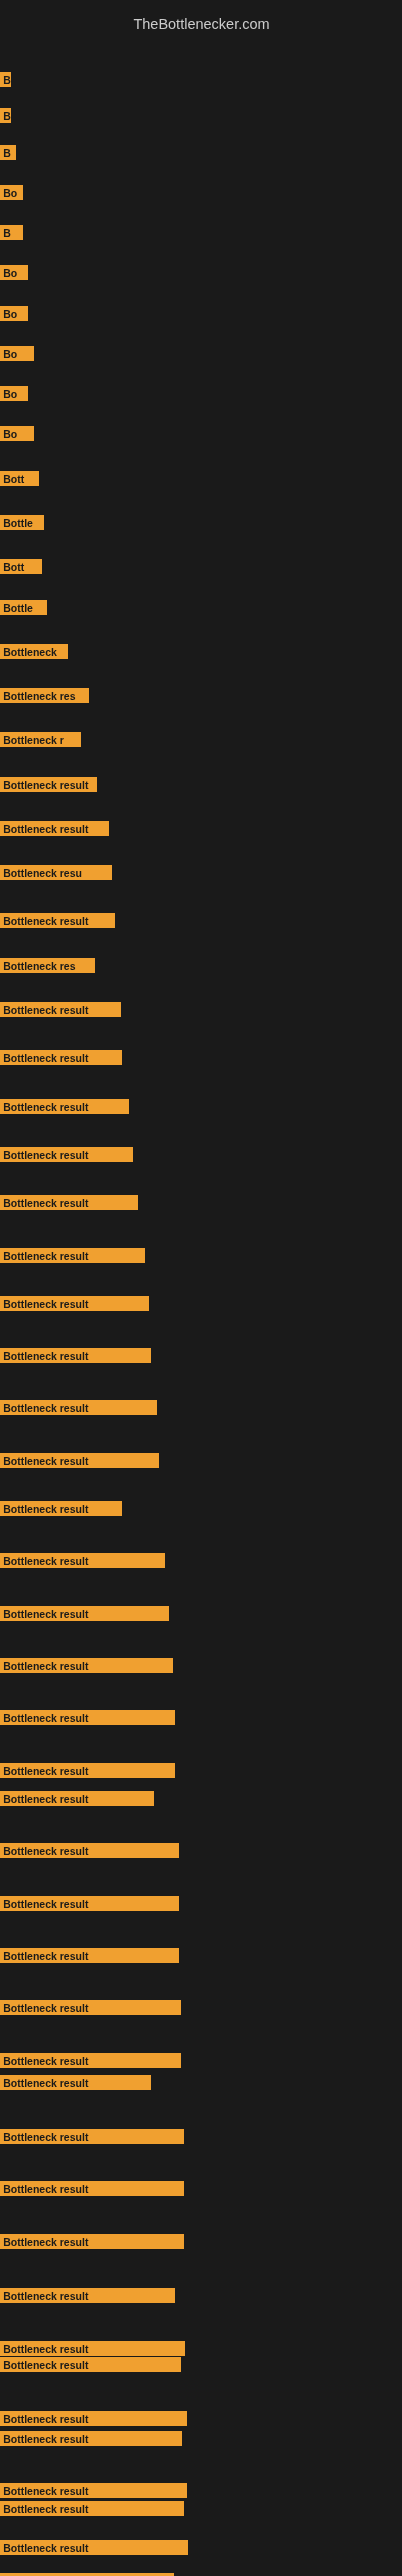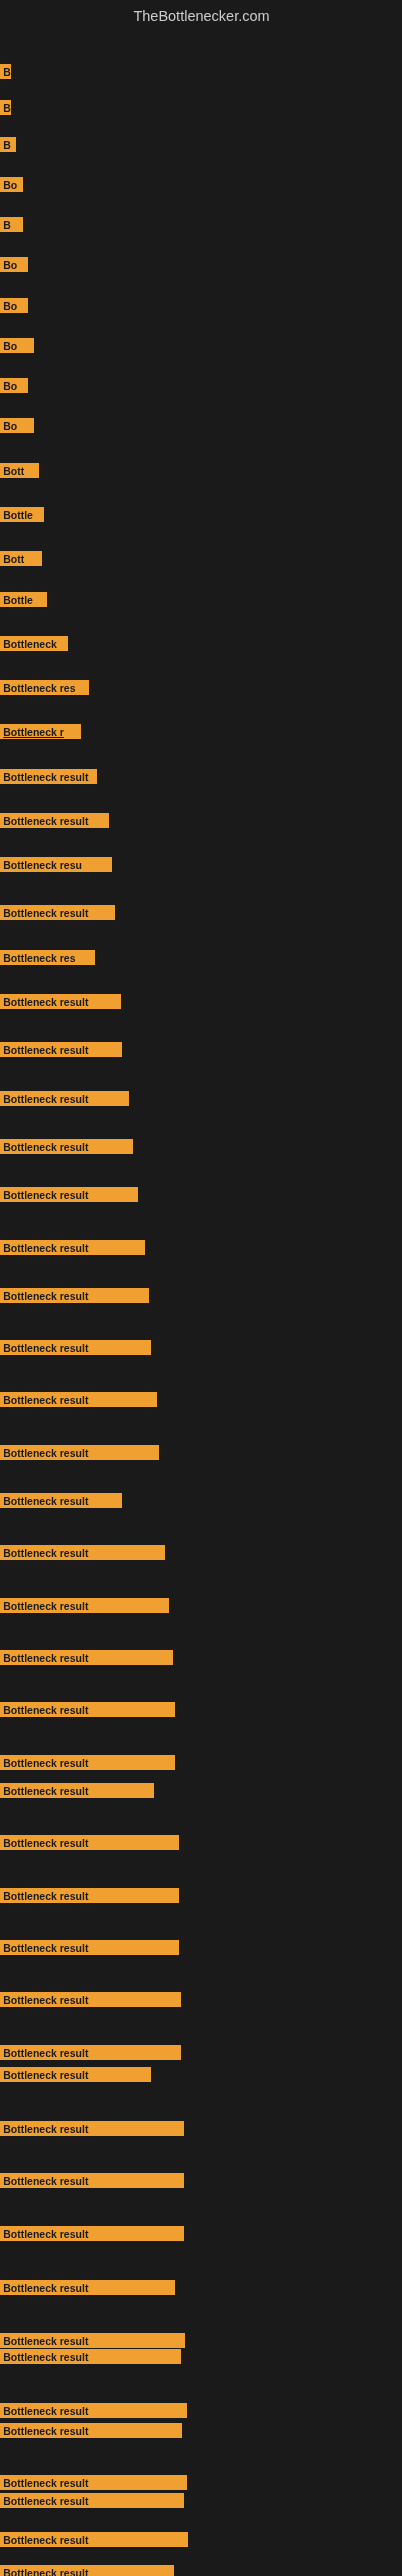--- a/index.html
+++ b/index.html
@@ -11,21 +11,21 @@
       background-color: #1a1a1a;
       width: 403px;
       min-height: 2576px;
       font-family: Arial, sans-serif;
       position: relative;
     }
     .site-title {
       color: #cccccc;
       font-size: 14.5px;
       text-align: center;
-      padding: 8px 0 4px 0;
+      padding: 16px 0 4px 0;
       font-weight: normal;
     }
     .content-area {
       position: relative;
       width: 403px;
     }
     .label-item {
       position: absolute;
       left: 0;
       background-color: #f0a030;
@@ -52,21 +52,21 @@
     <div class="label-item" style="top: 270px; width: 28px;">Bo</div>
     <div class="label-item" style="top: 310px; width: 34px;">Bo</div>
     <div class="label-item" style="top: 350px; width: 28px;">Bo</div>
     <div class="label-item" style="top: 390px; width: 34px;">Bo</div>
     <div class="label-item" style="top: 435px; width: 39px;">Bott</div>
     <div class="label-item" style="top: 479px; width: 44px;">Bottle</div>
     <div class="label-item" style="top: 523px; width: 42px;">Bott</div>
     <div class="label-item" style="top: 564px; width: 47px;">Bottle</div>
     <div class="label-item" style="top: 608px; width: 68px;">Bottleneck</div>
     <div class="label-item" style="top: 652px; width: 89px;">Bottleneck res</div>
-    <div class="label-item" style="top: 696px; width: 81px; text-decoration: underline;">Bottleneck r</div>
+    <div class="label-item" style="top: 696px; width: 81px;">Bottleneck r</div>
     <div class="label-item" style="top: 741px; width: 97px;">Bottleneck result</div>
     <div class="label-item" style="top: 785px; width: 109px;">Bottleneck result</div>
     <div class="label-item" style="top: 829px; width: 112px;">Bottleneck resu</div>
     <div class="label-item" style="top: 877px; width: 115px;">Bottleneck result</div>
     <div class="label-item" style="top: 922px; width: 95px;">Bottleneck res</div>
     <div class="label-item" style="top: 966px; width: 121px;">Bottleneck result</div>
     <div class="label-item" style="top: 1014px; width: 122px;">Bottleneck result</div>
     <div class="label-item" style="top: 1063px; width: 129px;">Bottleneck result</div>
     <div class="label-item" style="top: 1111px; width: 133px;">Bottleneck result</div>
     <div class="label-item" style="top: 1159px; width: 138px;">Bottleneck result</div>

